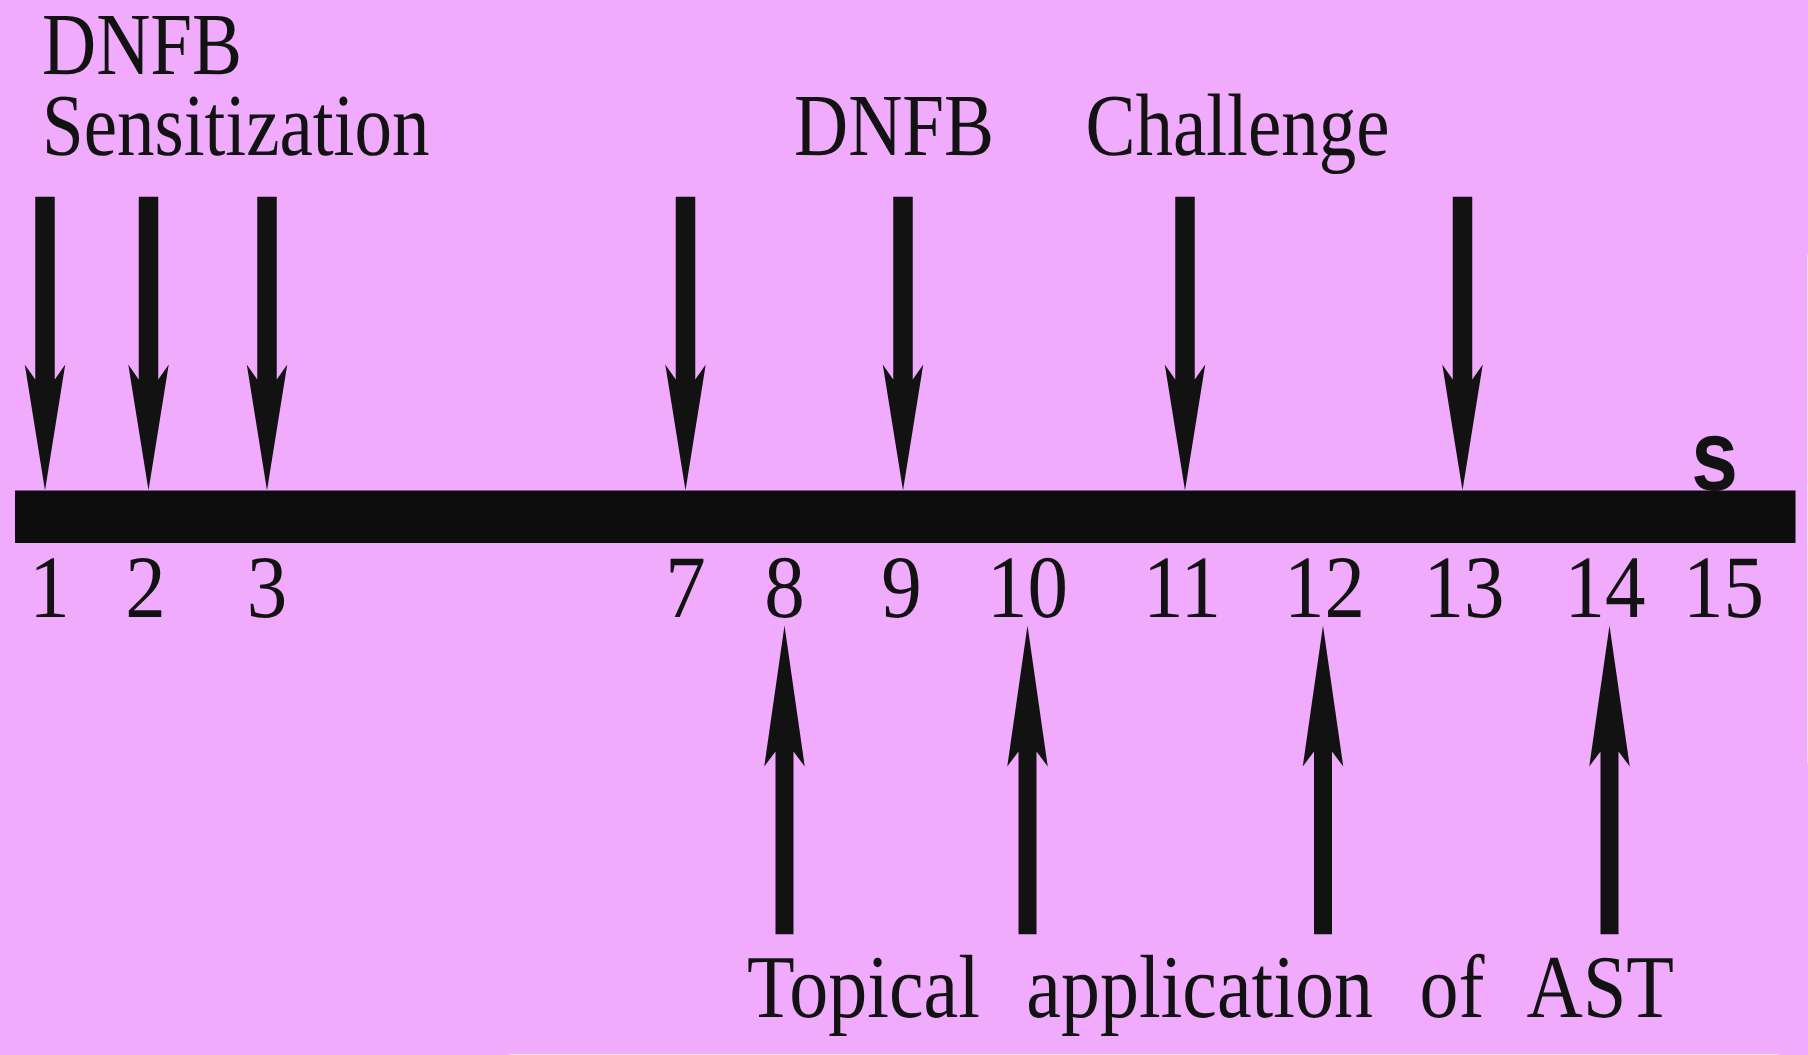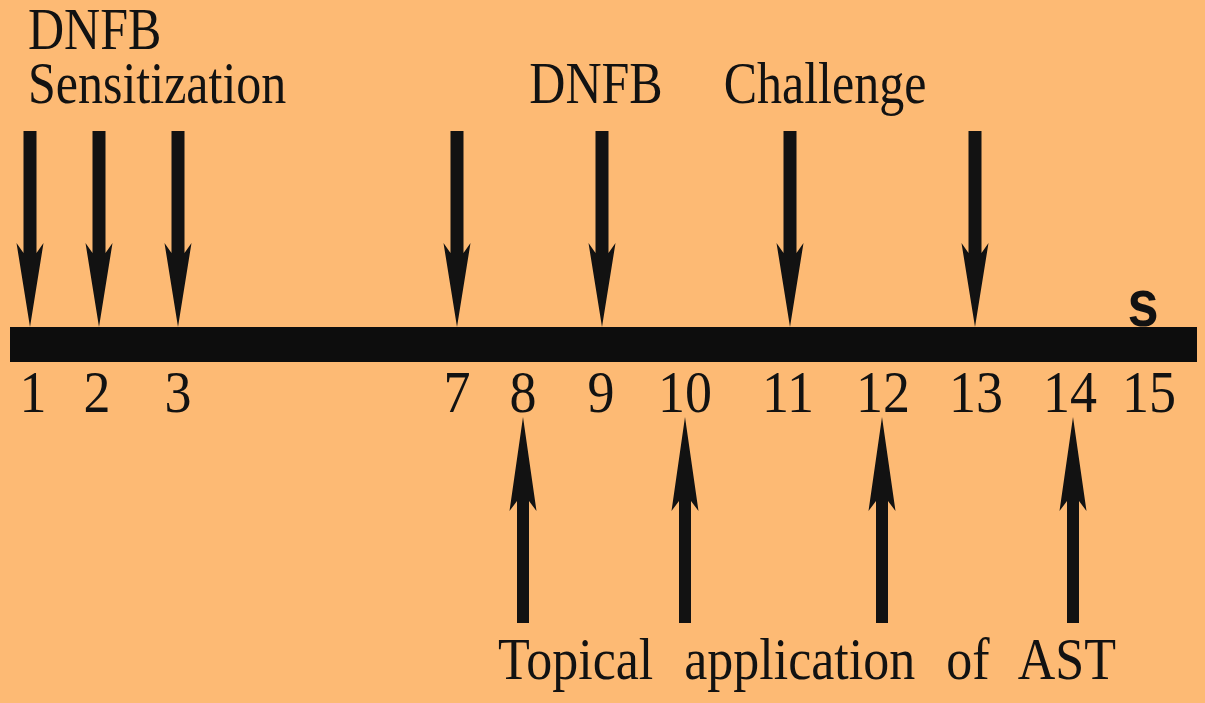--- a/index.html
+++ b/index.html
@@ -1,19 +1,19 @@
 <!DOCTYPE html>
 <html><head>
 <meta charset="utf-8">
 <style>
   html,body{margin:0;padding:0;background:#ffffff;}
   .canvas{
     position:relative;
     width:1205px;height:703px;
-    background:#fdba74;
+    background:#f0abfc;
     color:#121212;
     font-family:"Liberation Serif","DejaVu Serif",serif;
     overflow:hidden;
   }
   .abs{position:absolute;}
   
   .fig-label{
     font-size:50px;line-height:46px;white-space:nowrap;
     transform:scaleY(1.18);transform-origin:0 0;
   }

